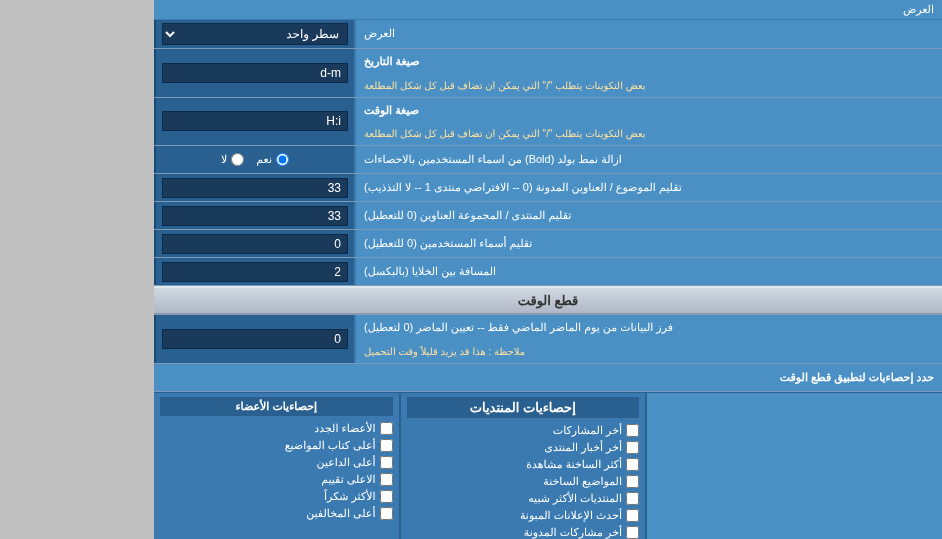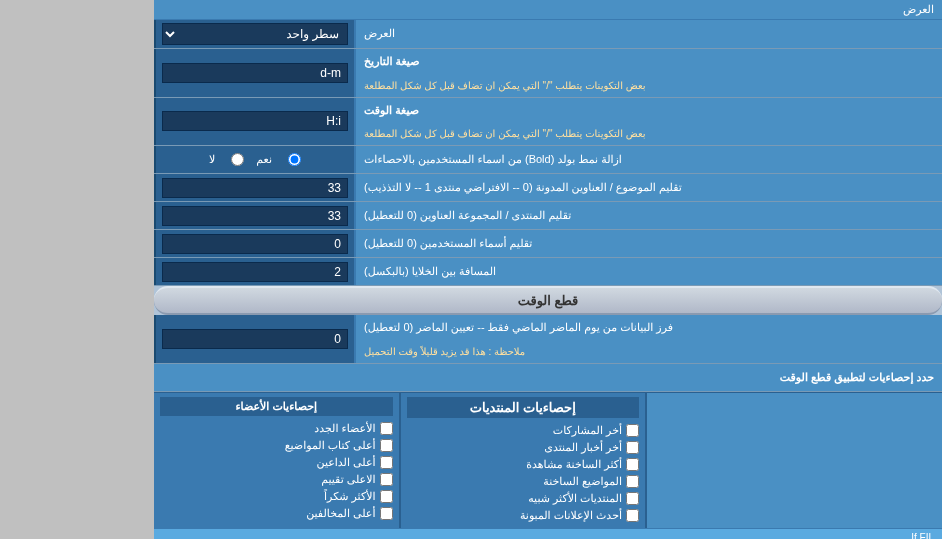--- a/index.html
+++ b/index.html
@@ -71,35 +71,34 @@
       align-items: center;
       gap: 12px;
       color: #fff;
       font-size: 11px;
       direction: rtl;
     }
 
     .radio-group label {
       display: flex;
       align-items: center;
-      gap: 16px;
+      gap: 4px;
       cursor: pointer;
       color: #fff;
     }
 
     .section-header {
       background: linear-gradient(to bottom, #d0d8e0, #b0b8c8);
       color: #333;
       text-align: center;
       padding: 5px 8px;
       font-size: 13px;
       font-weight: bold;
       border-bottom: 2px solid #8a9ab0;
       border-top: 2px solid #e0e8f0;
-      border-radius: 14px;
     }
 
     .checkbox-item {
       display: flex;
       align-items: center;
       gap: 4px;
       color: #fff;
       font-size: 11px;
       padding: 2px 0;
       direction: rtl;
@@ -280,20 +279,24 @@
           <span>المواضيع الساخنة</span>
         </div>
         <div class="checkbox-item">
           <input type="checkbox" style="">
           <span>المنتديات الأكثر شبيه</span>
         </div>
         <div class="checkbox-item">
           <input type="checkbox" style="">
           <span>أحدث الإعلانات المبونة</span>
         </div>
+        <div class="checkbox-item">
+          <input type="checkbox" style="">
+          <span>أخر مشاركات المدونة</span>
+        </div>
       </div>
 
       <div style="flex:1; background:#3a7ab0; padding:4px 6px;">
         <div style="background:#2a6090; color:#fff; font-size:11px; font-weight:bold; padding:3px 6px; margin-bottom:4px; text-align:center;">
           <span>إحصاءيات الأعضاء</span>
         </div>
         <div class="checkbox-item">
           <input type="checkbox" style="">
           <span>الأعضاء الجدد</span>
         </div>

